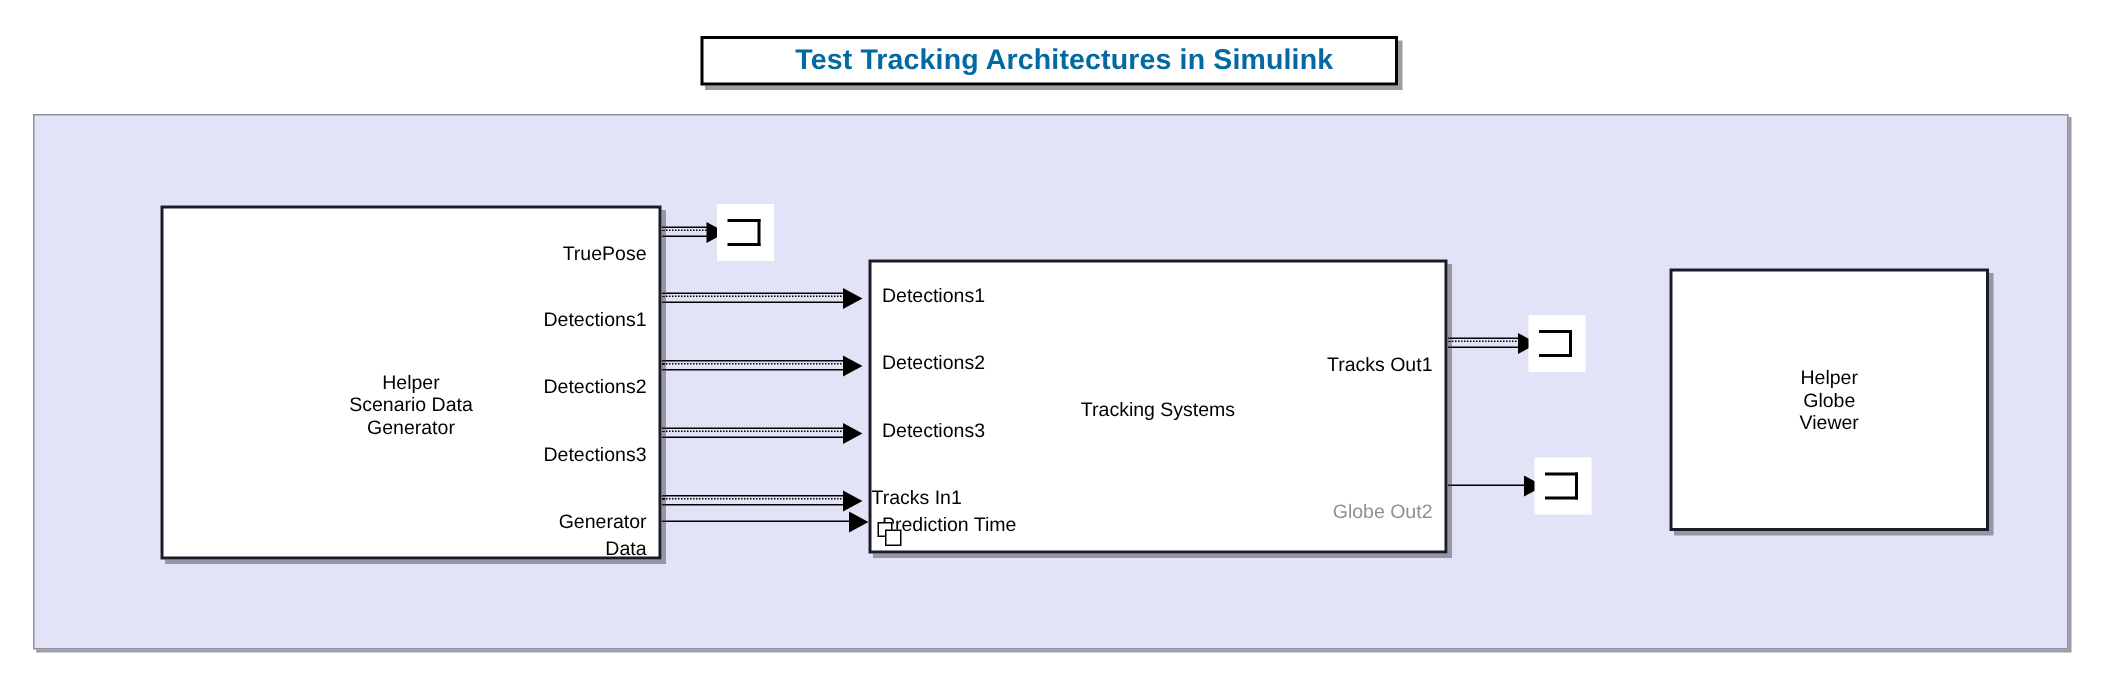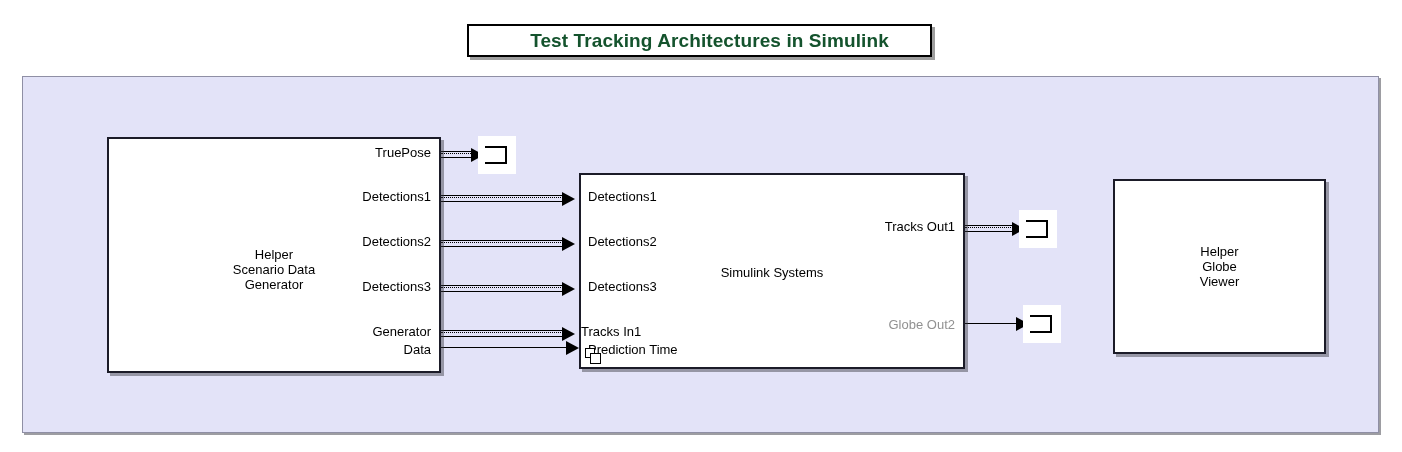--- a/index.html
+++ b/index.html
@@ -33,21 +33,21 @@
     border: 2px solid #000000;
     box-shadow: 3px 3px 0 0 rgba(40,40,40,0.45);
     display: flex;
     align-items: center;
     justify-content: center;
     box-sizing: border-box;
   }
   .title-text {
     font-size: 19px;
     font-weight: bold;
-    color: #14532d;
+    color: #0369a1;
     letter-spacing: 0.1px;
     white-space: nowrap;
     margin-left: 20px;
   }
 
   
   .canvas {
     position: absolute;
     left: 22px;
     top: 76px;
@@ -102,20 +102,21 @@
   
   .port-label {
     position: absolute;
     font-size: 13px;
     line-height: 14px;
     color: #000000;
     white-space: nowrap;
   }
   .port-label.out {   
     text-align: center;
+    margin-top: 16px;
   }
   .port-label.in {    
     text-align: left;
   }
   .port-label.dim {
     color: #919191;
   }
 
   
   
@@ -235,21 +236,21 @@
 
       <span class="port-label out" style="right:8px; top:7px;">TruePose</span>
       <span class="port-label out" style="right:8px; top:51px;">Detections1</span>
       <span class="port-label out" style="right:8px; top:96px;">Detections2</span>
       <span class="port-label out" style="right:8px; top:141px;">Detections3</span>
       <span class="port-label out" style="right:8px; top:186px;">Generator</span>
       <span class="port-label out" style="right:8px; top:204px;">Data</span>
     </div>
 
     <div class="sl-block" id="block-tracking" style="left:556px; top:96px; width:386px; height:196px;">
-      <div class="block-label">Simulink Systems</div>
+      <div class="block-label">Tracking Systems</div>
 
       <span class="port-label in" style="left:7px; top:15px;">Detections1</span>
       <span class="port-label in" style="left:7px; top:60px;">Detections2</span>
       <span class="port-label in" style="left:7px; top:105px;">Detections3</span>
       <span class="port-label in" style="left:0; top:150px;">Tracks In1</span>
       <span class="port-label in" style="left:7px; top:168px;">Prediction Time</span>
 
       <span class="port-label out" style="right:8px; top:45px;">Tracks Out1</span>
       <span class="port-label out dim" style="right:8px; top:143px;">Globe Out2</span>
 

